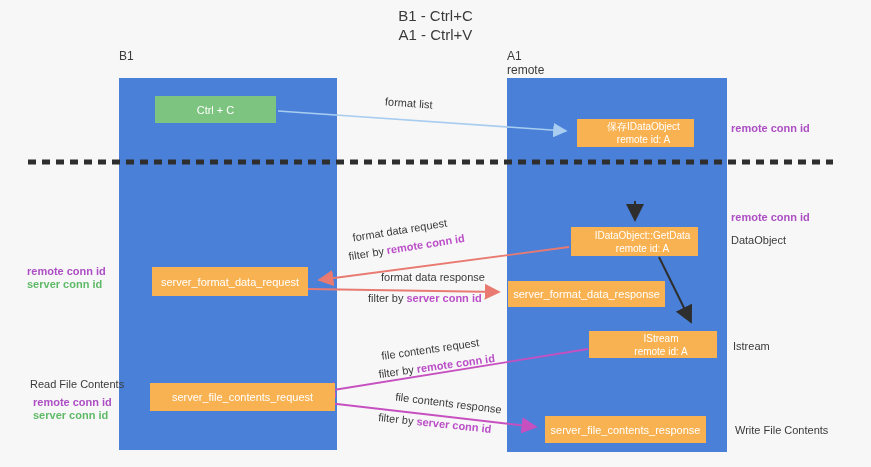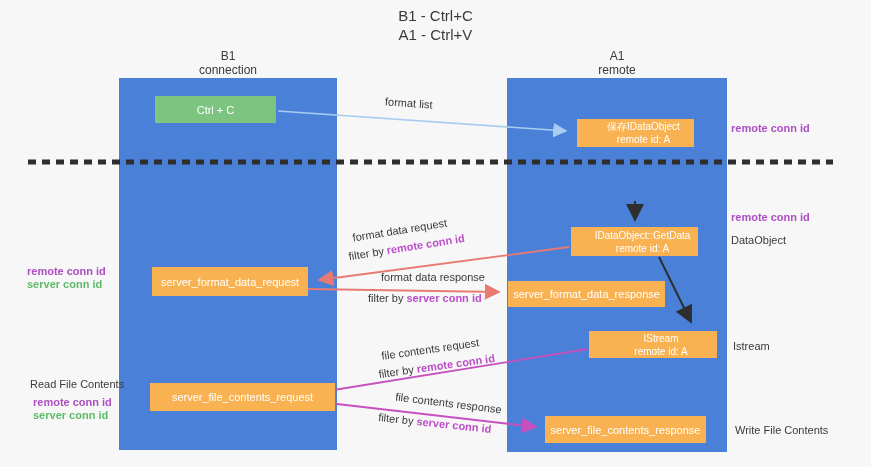--- a/index.html
+++ b/index.html
@@ -2,21 +2,21 @@
 <html><head>
 <meta charset="utf-8">
 <style>
   html,body{margin:0;padding:0;}
   body{font-family:"Liberation Sans","DejaVu Sans",sans-serif;background:#f7f7f7;}
   .canvas{position:relative;width:871px;height:467px;background:#f7f7f7;overflow:hidden;}
   .lane{position:absolute;background:#4a80d8;z-index:1;}
   .svg-layer{position:absolute;left:0;top:0;z-index:2;pointer-events:none;}
   .title{position:absolute;left:0;top:6px;width:871px;text-align:center;color:#3a3a3a;
          font-size:15px;line-height:19px;z-index:3;}
-  .lane-header{position:absolute;text-align:center;color:#3a3a3a;font-size:12px;line-height:14px;z-index:3;}
+  .lane-header{position:absolute;text-align:left;color:#3a3a3a;font-size:12px;line-height:14px;z-index:3;}
   .box{position:absolute;display:flex;align-items:center;justify-content:center;text-align:center;
        color:#ffffff;z-index:3;box-sizing:border-box;}
   .box.green{background:#7cc47f;font-size:11px;}
   .box.orange{background:#f9b251;font-size:11px;}
   .box.two-line{font-size:10px;line-height:13px;flex-direction:column;padding-left:16px;}
   .note{position:absolute;color:#3a3a3a;font-size:11px;white-space:nowrap;z-index:3;}
   .note .id-m{color:#bb4fc8;font-weight:bold;margin-left:3px;}
   .lbl{position:absolute;font-size:11px;white-space:nowrap;z-index:3;color:#3a3a3a;}
   .lbl.purple{color:#ad4fc4;font-weight:bold;}
   .lbl.green{color:#5fba68;font-weight:bold;}
@@ -62,21 +62,20 @@
     <line x1="311" y1="401" x2="536" y2="427" stroke="#c750c0" stroke-width="1.8" marker-end="url(#ah-magenta)"></line>
   </svg>
 
   <div class="title">
     <div>B1 - Ctrl+C</div>
     <div>A1 - Ctrl+V</div>
   </div>
 
   <div class="lane-header" style="left:119px;top:49px;width:218px;">
     <div>B1</div>
-    <div>connection</div>
   </div>
   <div class="lane-header" style="left:507px;top:49px;width:220px;">
     <div>A1</div>
     <div>remote</div>
   </div>
 
   <div class="box green" style="left:155px;top:96px;width:121px;height:27px;">Ctrl + C</div>
 
   <div class="box orange two-line" style="left:577px;top:119px;width:117px;height:28px;">
     <div>保存IDataObject</div>

